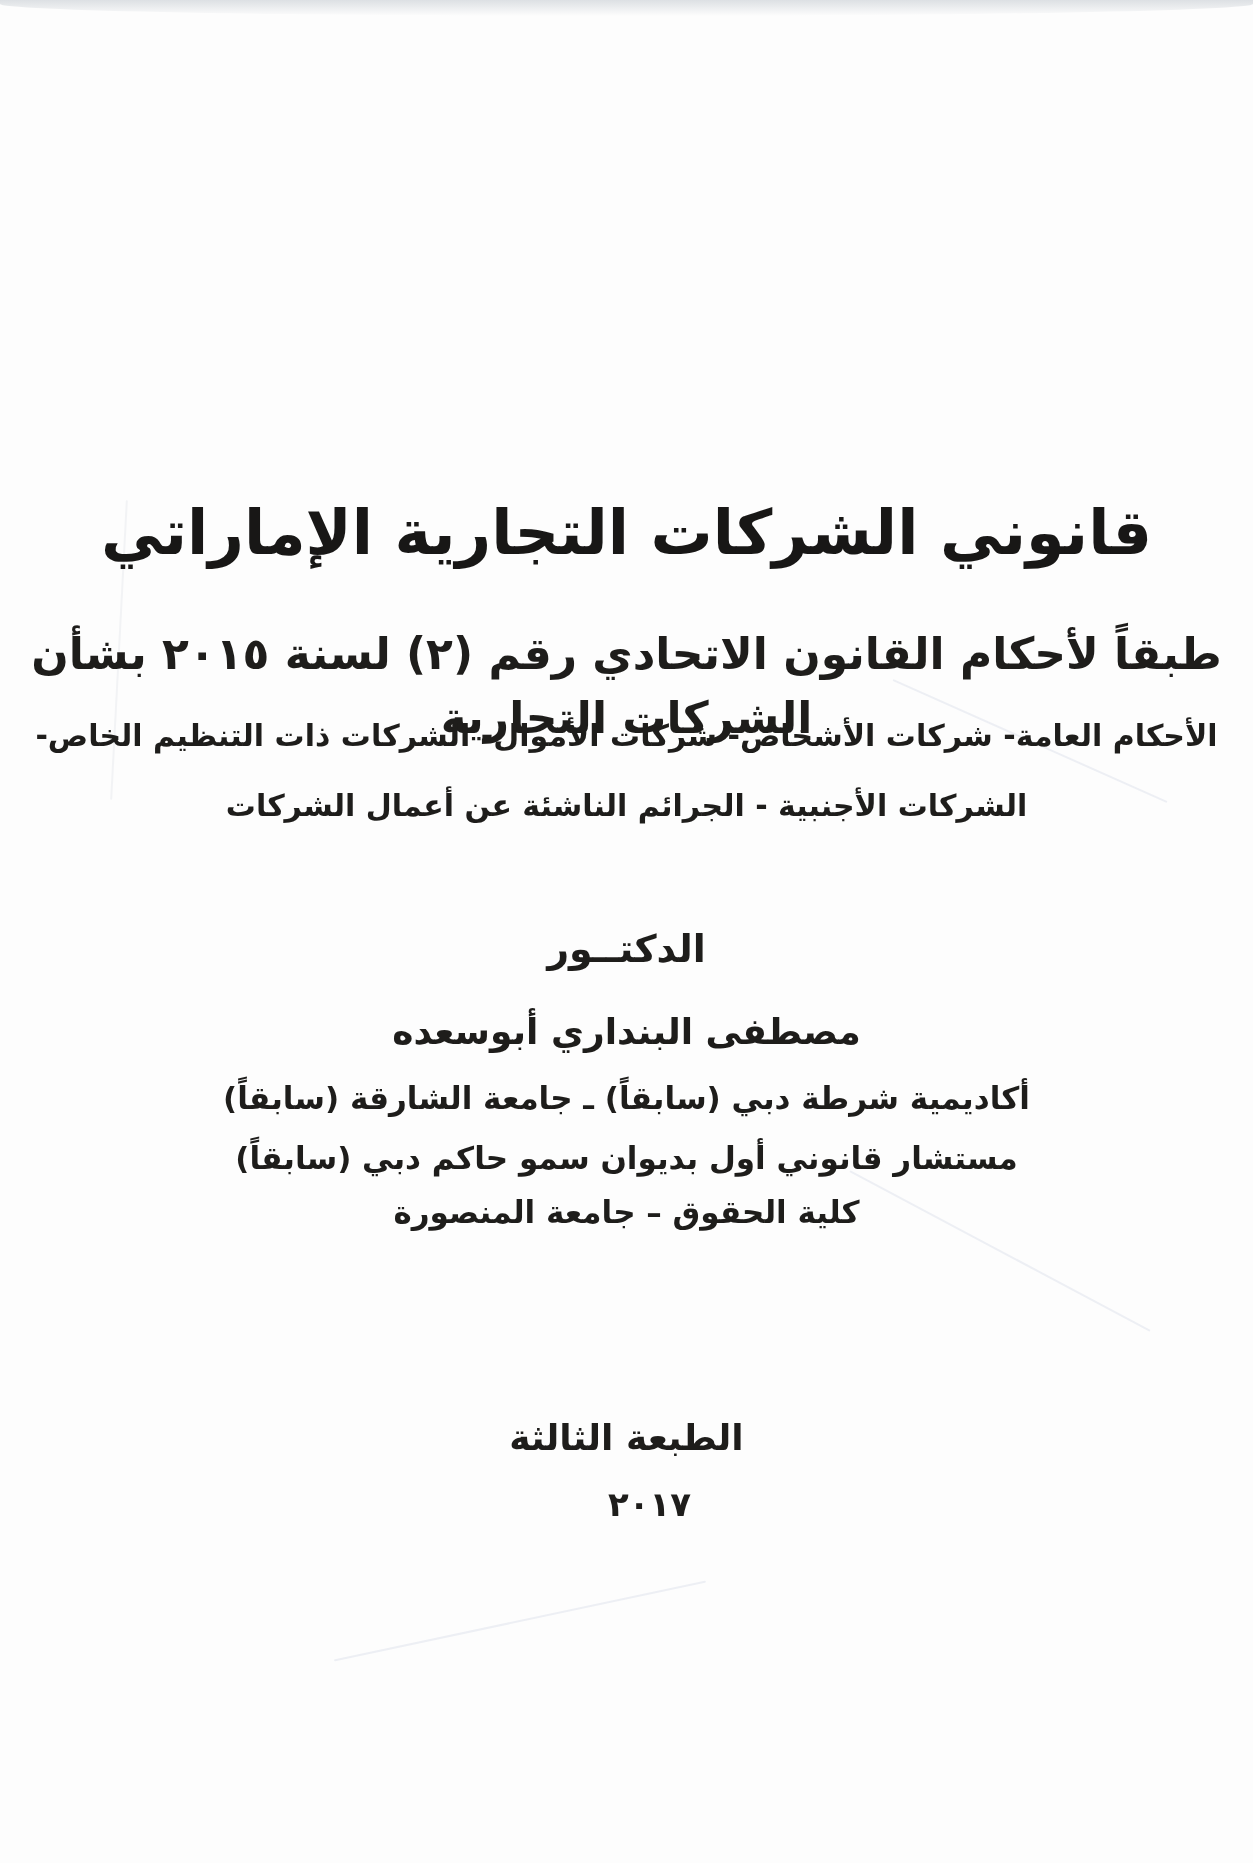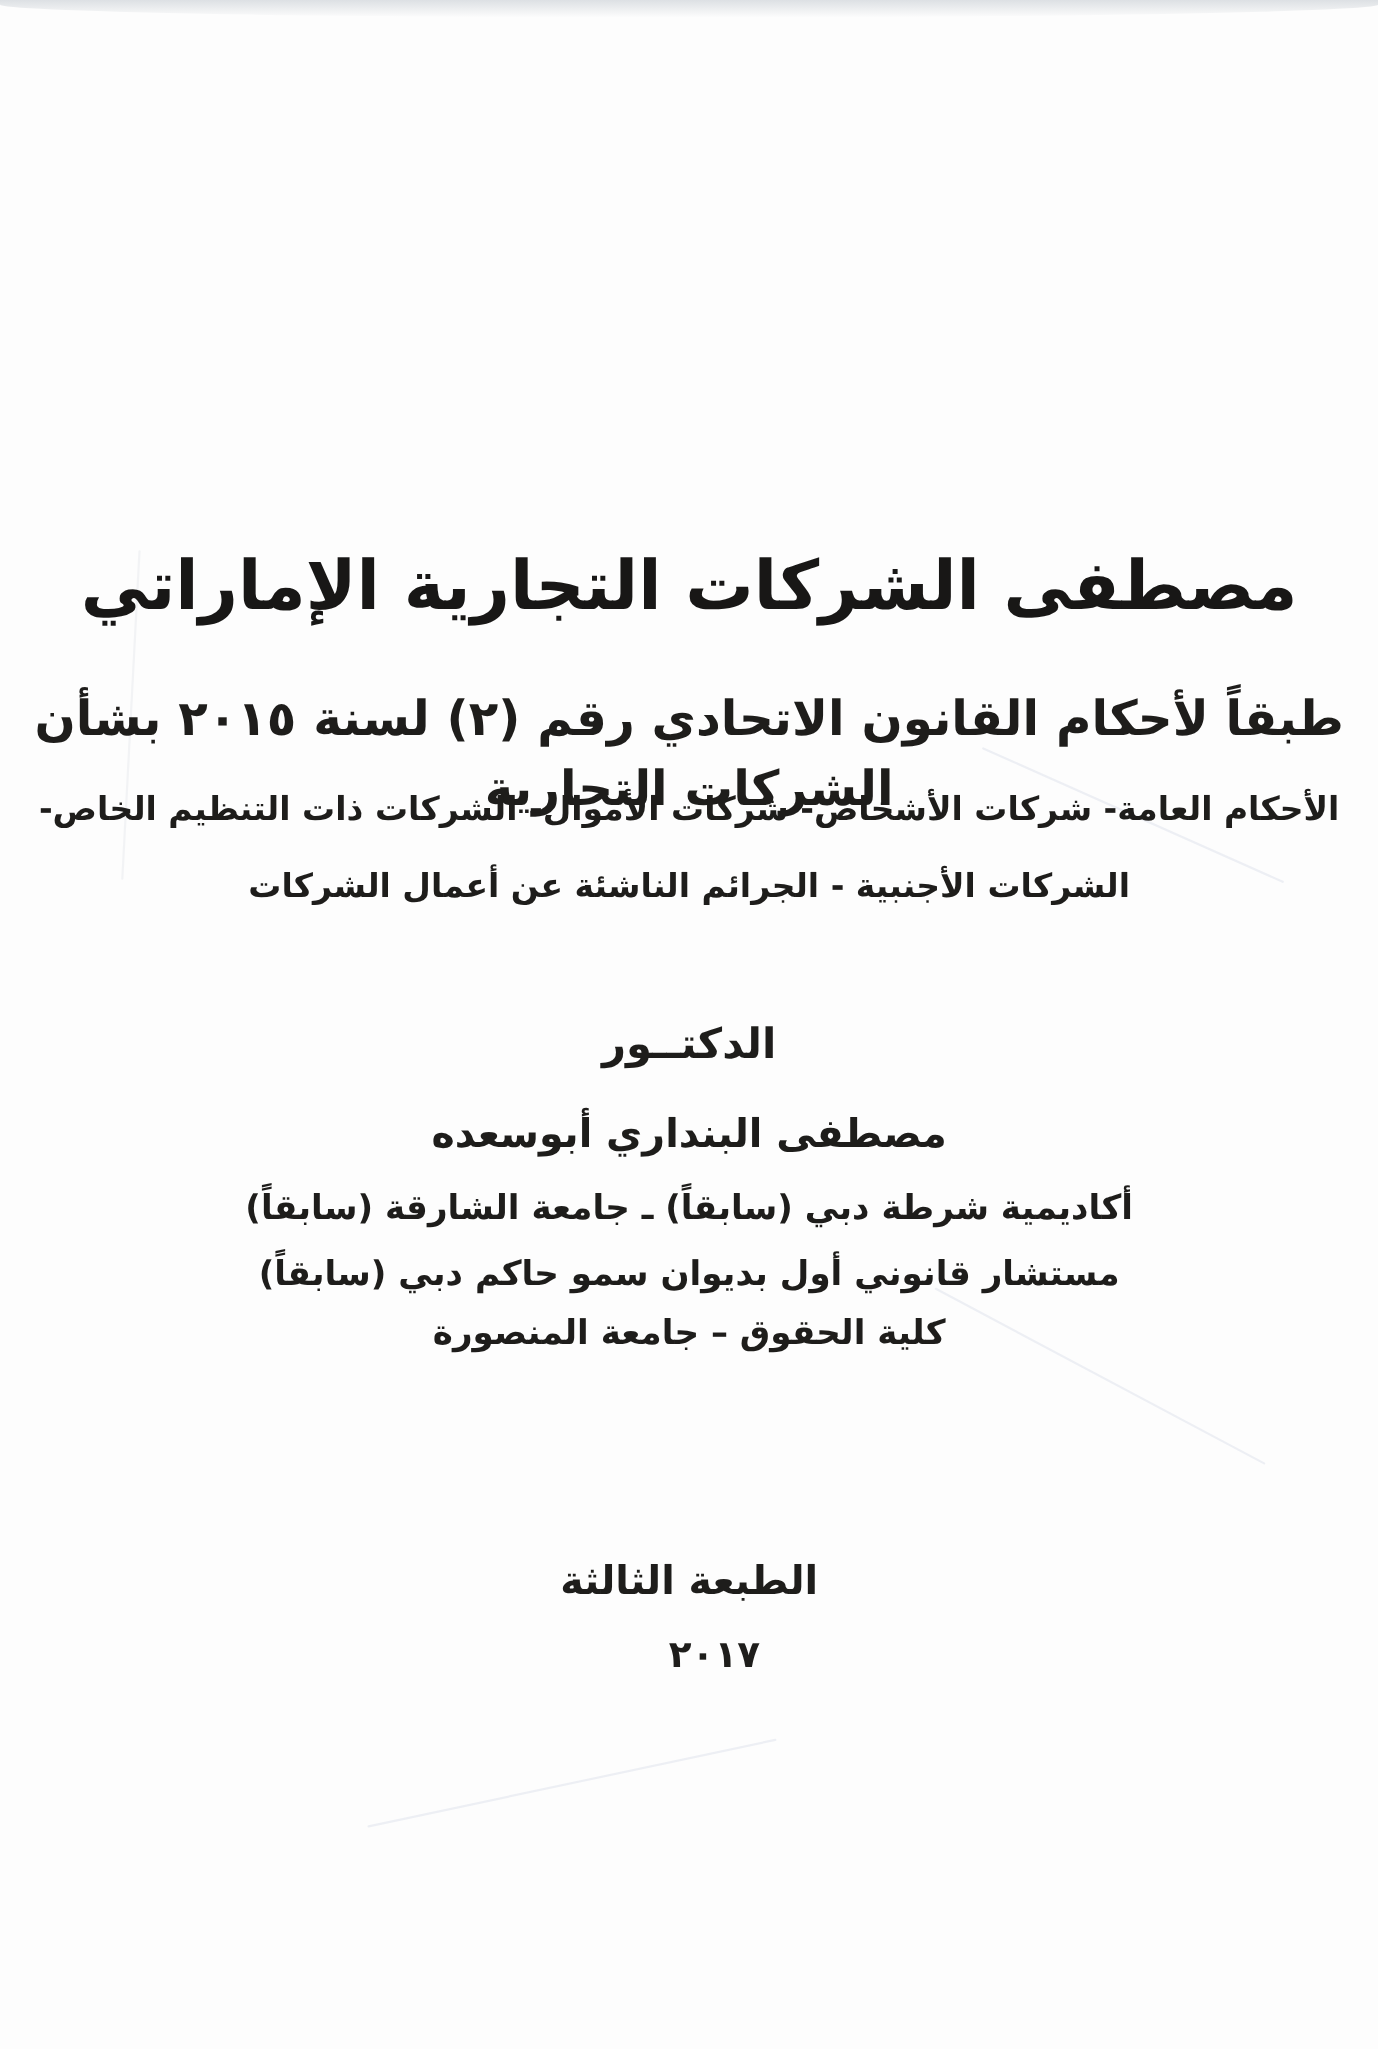--- a/index.html
+++ b/index.html
@@ -67,21 +67,21 @@
 <body>
 
 <div class="page">
 
   <div class="scan-edge-top"></div>
   <div class="crease crease-1"></div>
   <div class="crease crease-2"></div>
   <div class="crease crease-3"></div>
   <div class="crease crease-4"></div>
 
-  <h1 class="tb title">مصطفى الشركات التجارية الإماراتي</h1>
+  <h1 class="tb title">قانوني الشركات التجارية الإماراتي</h1>
 
   <h2 class="tb subtitle">طبقاً لأحكام القانون الاتحادي رقم (٢) لسنة ٢٠١٥ بشأن الشركات التجارية</h2>
 
   <p class="tb desc1">الأحكام العامة- شركات الأشخاص- شركات الأموال- الشركات ذات التنظيم الخاص-</p>
 
   <p class="tb desc2">الشركات الأجنبية - الجرائم الناشئة عن أعمال الشركات</p>
 
   <p class="tb doctor">الدكتــور</p>
 
   <p class="tb name">مصطفى البنداري أبوسعده</p>

